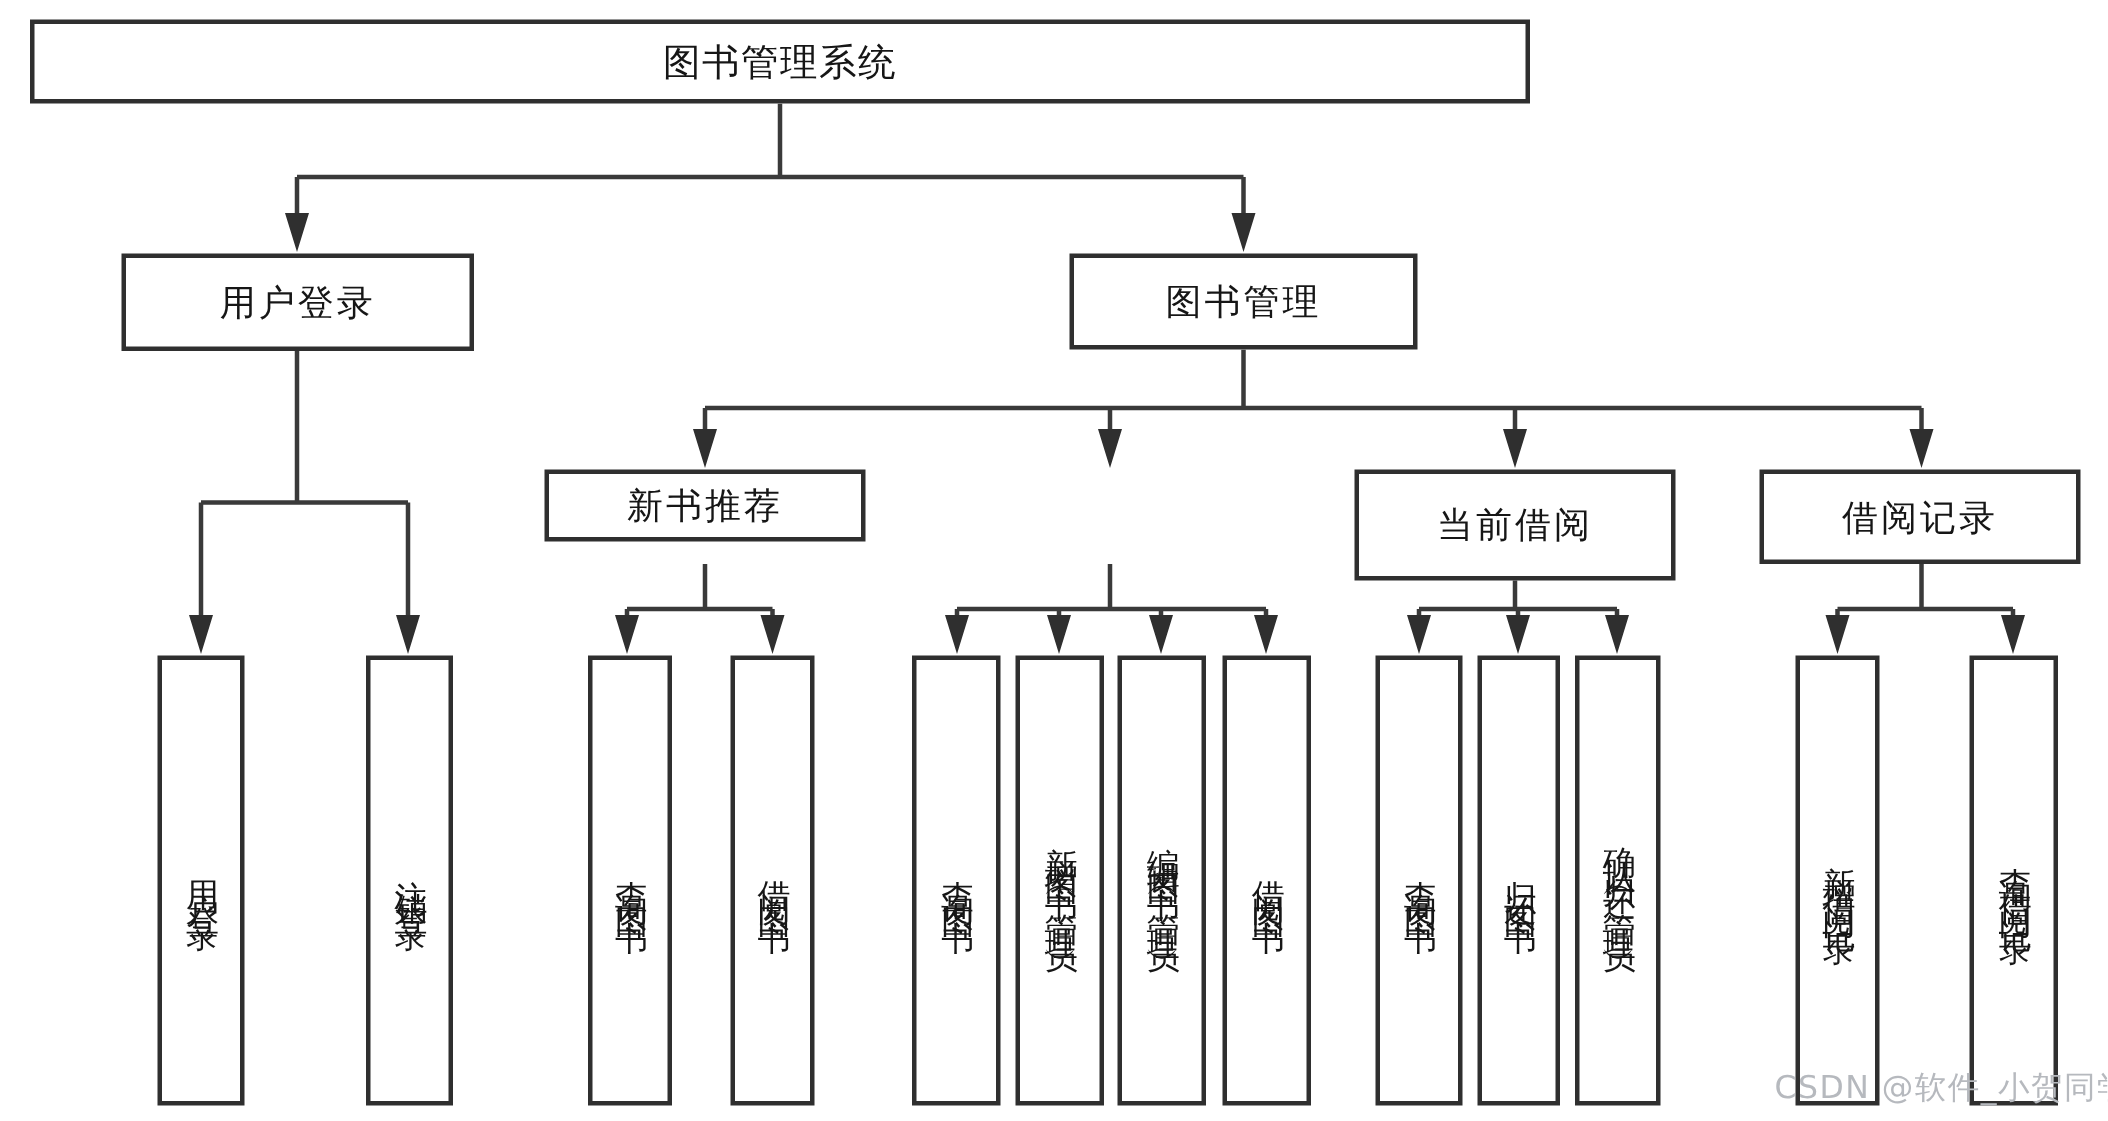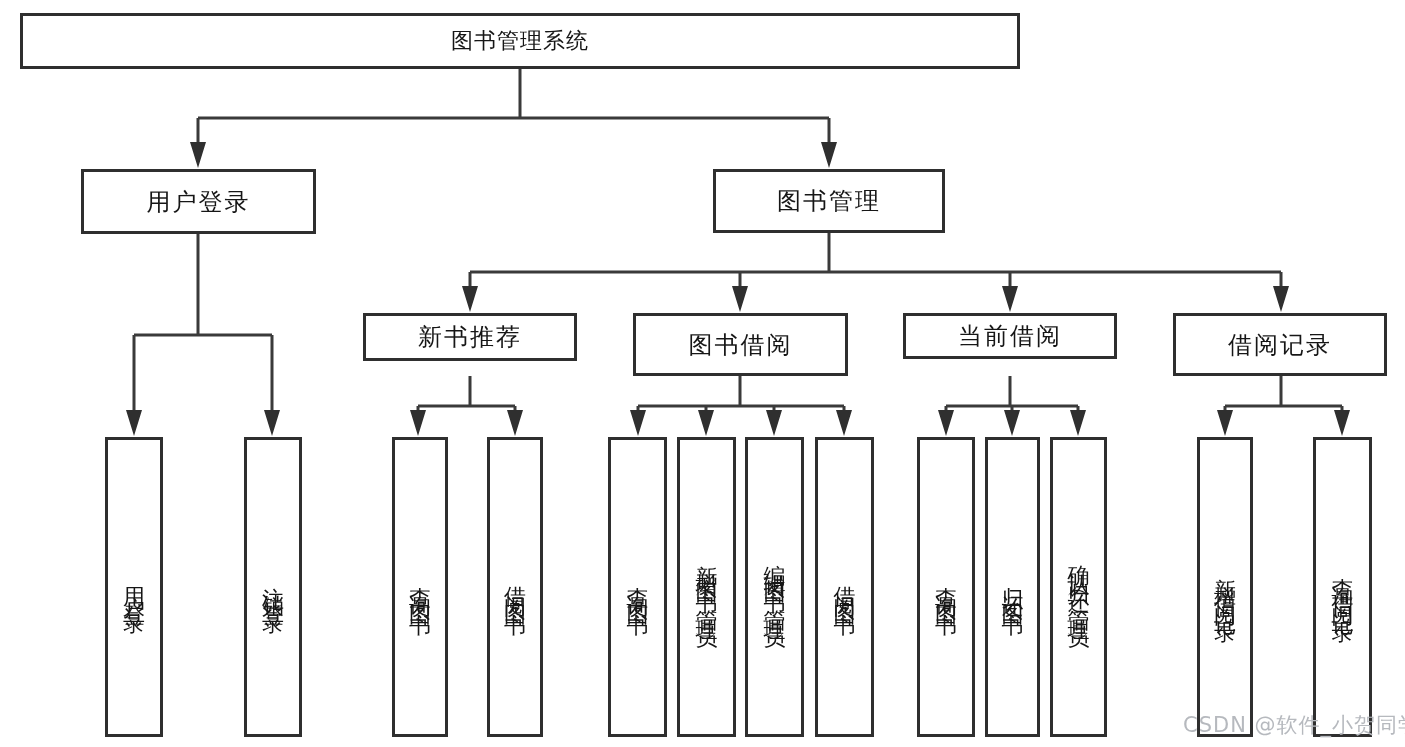--- a/index.html
+++ b/index.html
@@ -7,21 +7,21 @@
     position:relative;width:1405px;height:747px;background:#ffffff;
     font-family:"DejaVu Sans","Liberation Sans",sans-serif;overflow:hidden;
   }
   .wires{position:absolute;left:0;top:0;width:1405px;height:747px;}
   .box{
     position:absolute;background:#ffffff;border:3px solid #2f2f2f;
     display:flex;align-items:center;justify-content:center;
     color:#161616;box-sizing:border-box;z-index:2;
   }
   .h{font-size:24px;letter-spacing:2px;line-height:1;}
-  .root-label{font-size:22px;letter-spacing:1px;}
+  .root-label{font-size:25px;letter-spacing:1px;}
   .v{
     writing-mode:vertical-rl;text-orientation:mixed;
     font-size:22px;letter-spacing:9px;line-height:1;
   }
   .watermark{
     position:absolute;left:1183px;top:711px;z-index:3;
     font-size:21px;color:#b6b9be;letter-spacing:1px;white-space:nowrap;
   }
 </style>
 </head>
@@ -51,22 +51,21 @@
       M1070 410 L1086 410 L1078 436 Z
       M1217 410 L1233 410 L1225 436 Z M1334 410 L1350 410 L1342 436 Z"></path>
   </svg>
 
   <div class="box h root-label" style="left:20px;top:13px;width:1000px;height:56px;">图书管理系统</div>
 
   <div class="box h" style="left:81px;top:169px;width:235px;height:65px;">用户登录</div>
   <div class="box h" style="left:713px;top:169px;width:232px;height:64px;text-align:right;">图书管理</div>
 
   <div class="box h" style="left:363px;top:313px;width:214px;height:48px;">新书推荐</div>
-  <div class="box h" style="left:633px;top:313px;width:215px;height:63px;">图书借阅</div>
-  <div class="box h" style="left:903px;top:313px;width:214px;height:46px;">当前借阅</div>
+  <div class="box h" style="left:903px;top:313px;width:214px;height:74px;">当前借阅</div>
   <div class="box h" style="left:1173px;top:313px;width:214px;height:63px;">借阅记录</div>
 
   <div class="box v" style="left:105px;top:437px;width:58px;height:300px;">用户登录</div>
   <div class="box v" style="left:244px;top:437px;width:58px;height:300px;">注销登录</div>
 
   <div class="box v" style="left:392px;top:437px;width:56px;height:300px;">查询图书</div>
   <div class="box v" style="left:487px;top:437px;width:56px;height:300px;">借阅图书</div>
 
   <div class="box v" style="left:608px;top:437px;width:59px;height:300px;">查询图书</div>
   <div class="box v" style="left:677px;top:437px;width:59px;height:300px;">新增图书（管理员）</div>

